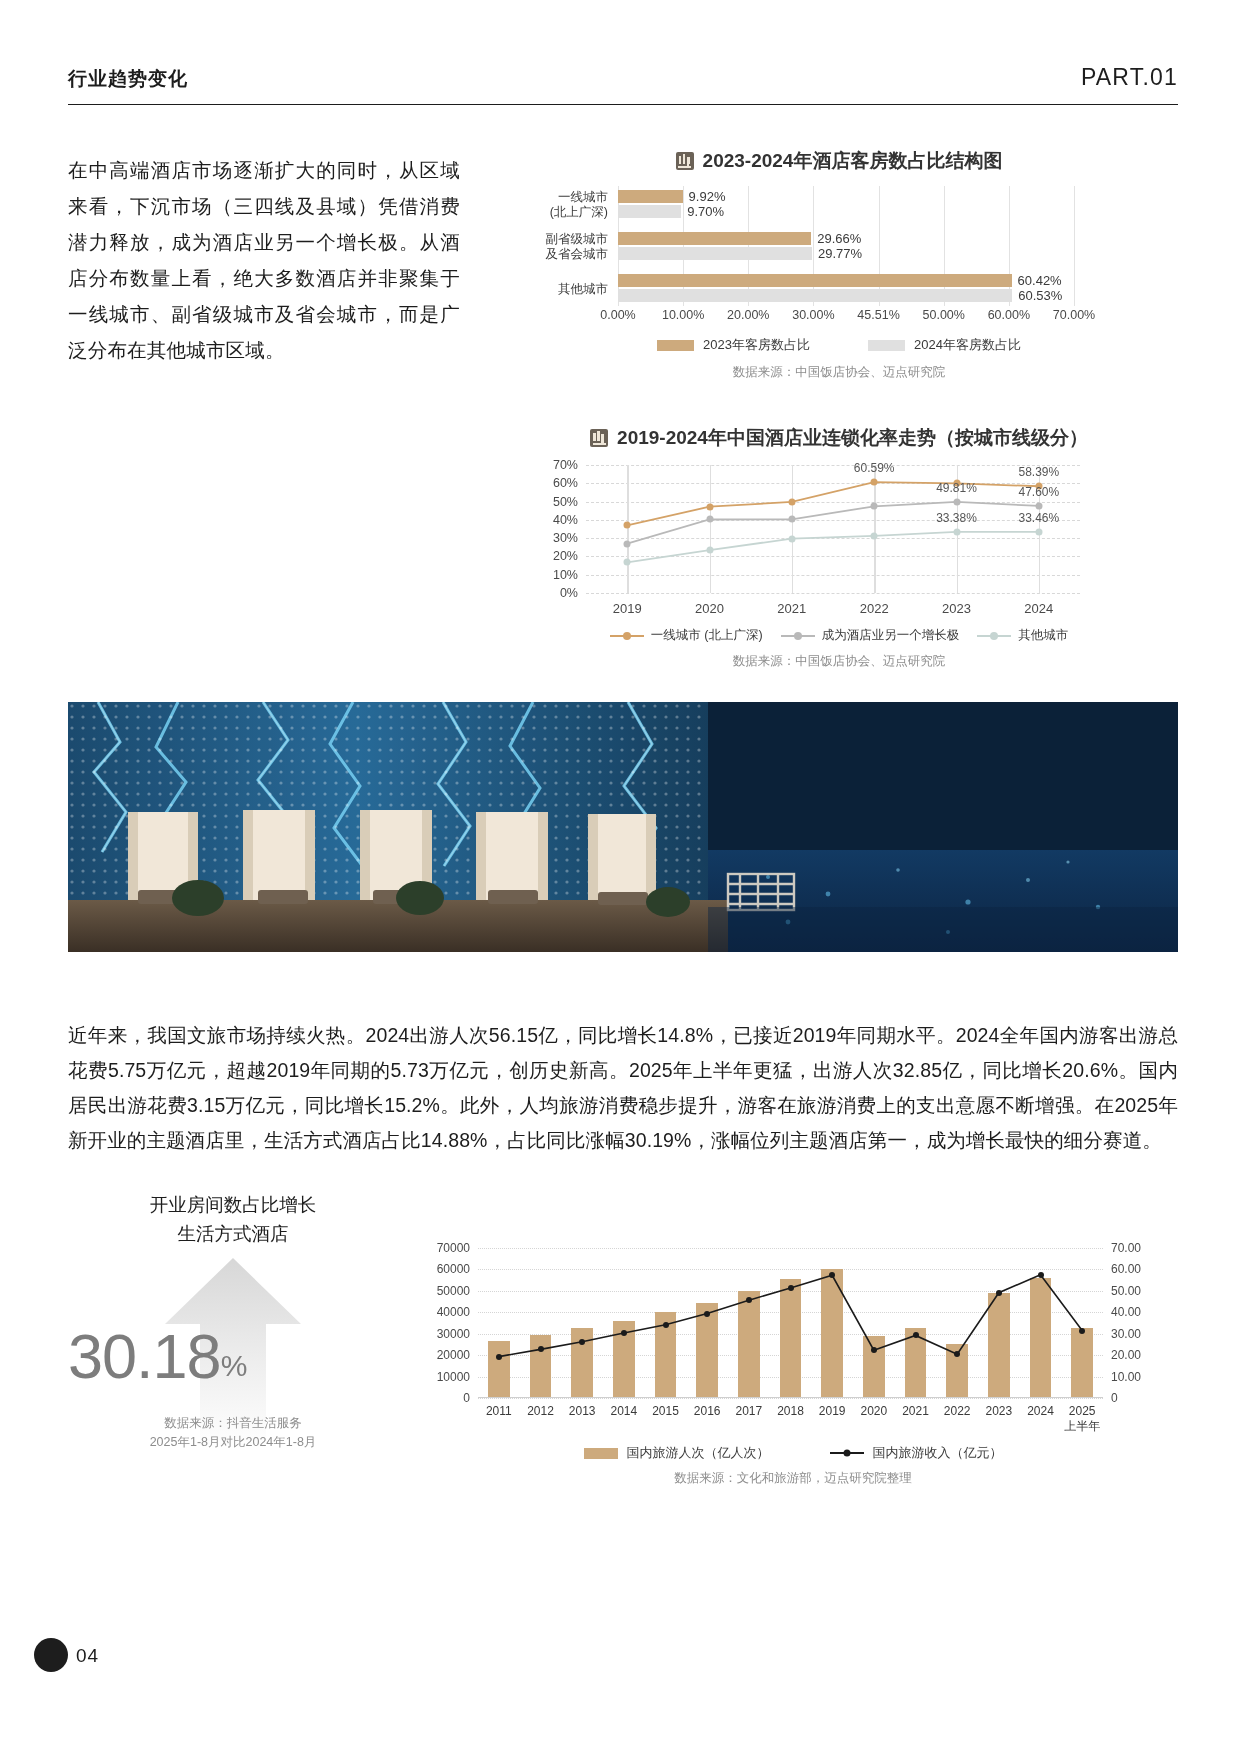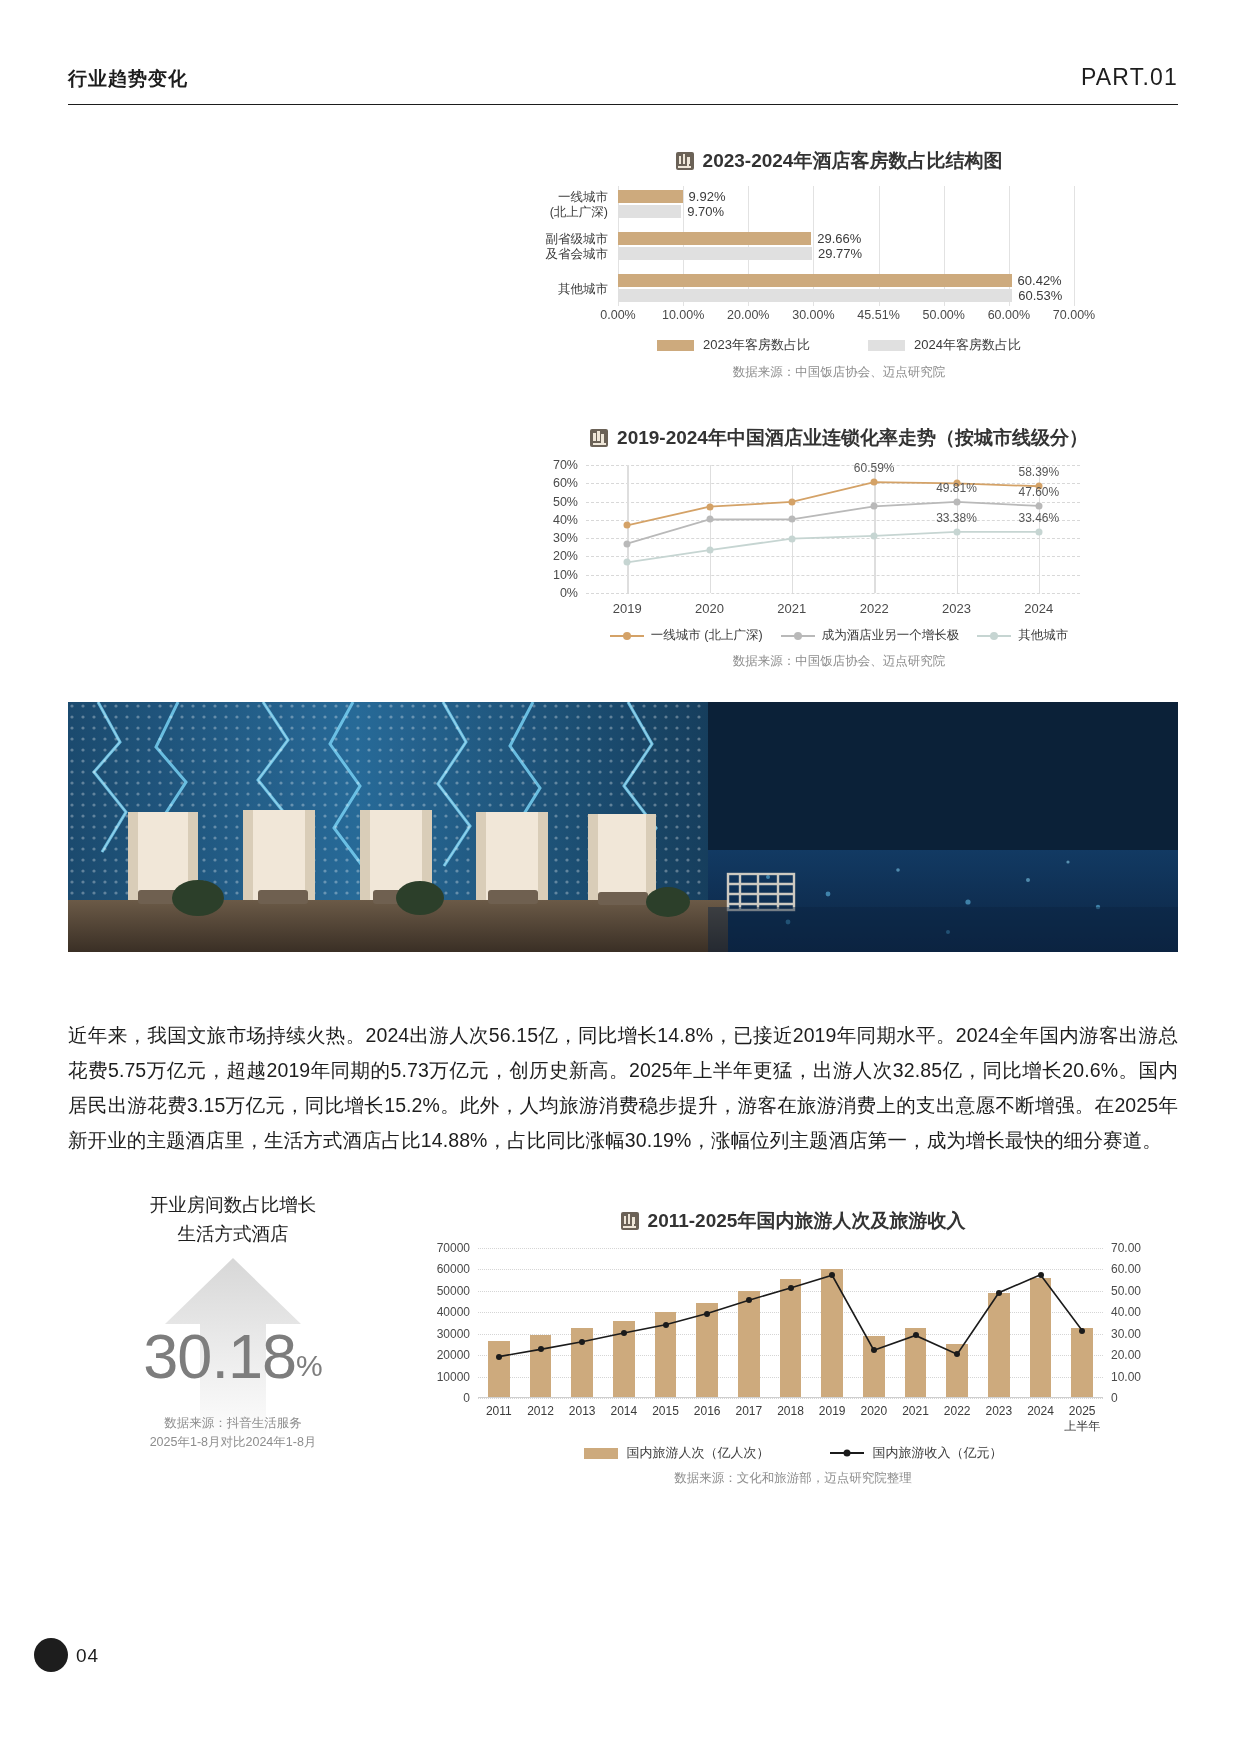--- a/index.html
+++ b/index.html
@@ -124,21 +124,21 @@
   }
 
   
   #arrowblock{position:absolute;left:68px;top:1190px;width:330px;height:300px;}
   .ab-title{
     position:absolute;left:0;top:0;width:330px;text-align:center;
     font-size:18.5px;line-height:29px;color:#1d1d1d;font-weight:400;
   }
   .ab-arrow{position:absolute;left:97px;top:68px;width:136px;height:190px;}
   .ab-num{
-    position:absolute;left:0;top:130px;width:330px;text-align:center;
+    position:absolute;left:0;top:130px;width:330px;
     font-size:63px;color:#7d7d7d;font-weight:300;letter-spacing:-1px;
   }
   .ab-num sup{font-size:30px;vertical-align:baseline;position:relative;top:-2px;letter-spacing:0;}
   .ab-src{
     position:absolute;left:0;top:224px;width:330px;text-align:center;
     font-size:12.5px;line-height:19px;color:#8d8d8d;
   }
 
   
   #chart3{position:absolute;left:398px;top:1208px;width:790px;height:290px;}
@@ -176,20 +176,21 @@
 <body>
 
 <div class="page">
 
   <div class="header">
     <div class="header-title">行业趋势变化</div>
     <div class="header-part">PART.01</div>
     <div class="header-rule"></div>
   </div>
 
+  <div class="para" id="para1">在中高端酒店市场逐渐扩大的同时，从区域来看，下沉市场（三四线及县域）凭借消费潜力释放，成为酒店业另一个增长极。从酒店分布数量上看，绝大多数酒店并非聚集于一线城市、副省级城市及省会城市，而是广泛分布在其他城市区域。</div>
 
   <div id="chart1">
     <div class="chart-title">
       <span class="title-icon">
         <i class="icon-bar3"></i>
           <i class="icon-base"></i>
       </span>
       <span>2023-2024年酒店客房数占比结构图</span>
     </div>
     <div class="c1-plot">
@@ -1552,27 +1553,20 @@
     <div class="ab-num">
       <span>30.18</span><sup>%</sup>
     </div>
     <div class="ab-src">
       <div>数据来源：抖音生活服务</div>
       <div>2025年1-8月对比2024年1-8月</div>
     </div>
   </div>
 
   <div id="chart3">
-    <div class="chart-title">
-      <span class="title-icon">
-        <i class="icon-bar3"></i>
-          <i class="icon-base"></i>
-      </span>
-      <span>2011-2025年国内旅游人次及旅游收入</span>
-    </div>
     <div class="c3-plot">
       <div id="c3grid">
           <div class="c3-hline" style="top: 0px;"></div>
           <div class="c3-ylab" style="top: 0px;">70000</div>
           <div class="c3-ylab2" style="top: 0px;">70.00</div>
           <div class="c3-hline" style="top: 21.4286px;"></div>
           <div class="c3-ylab" style="top: 21.4286px;">60000</div>
           <div class="c3-ylab2" style="top: 21.4286px;">60.00</div>
           <div class="c3-hline" style="top: 42.8571px;"></div>
           <div class="c3-ylab" style="top: 42.8571px;">50000</div>

